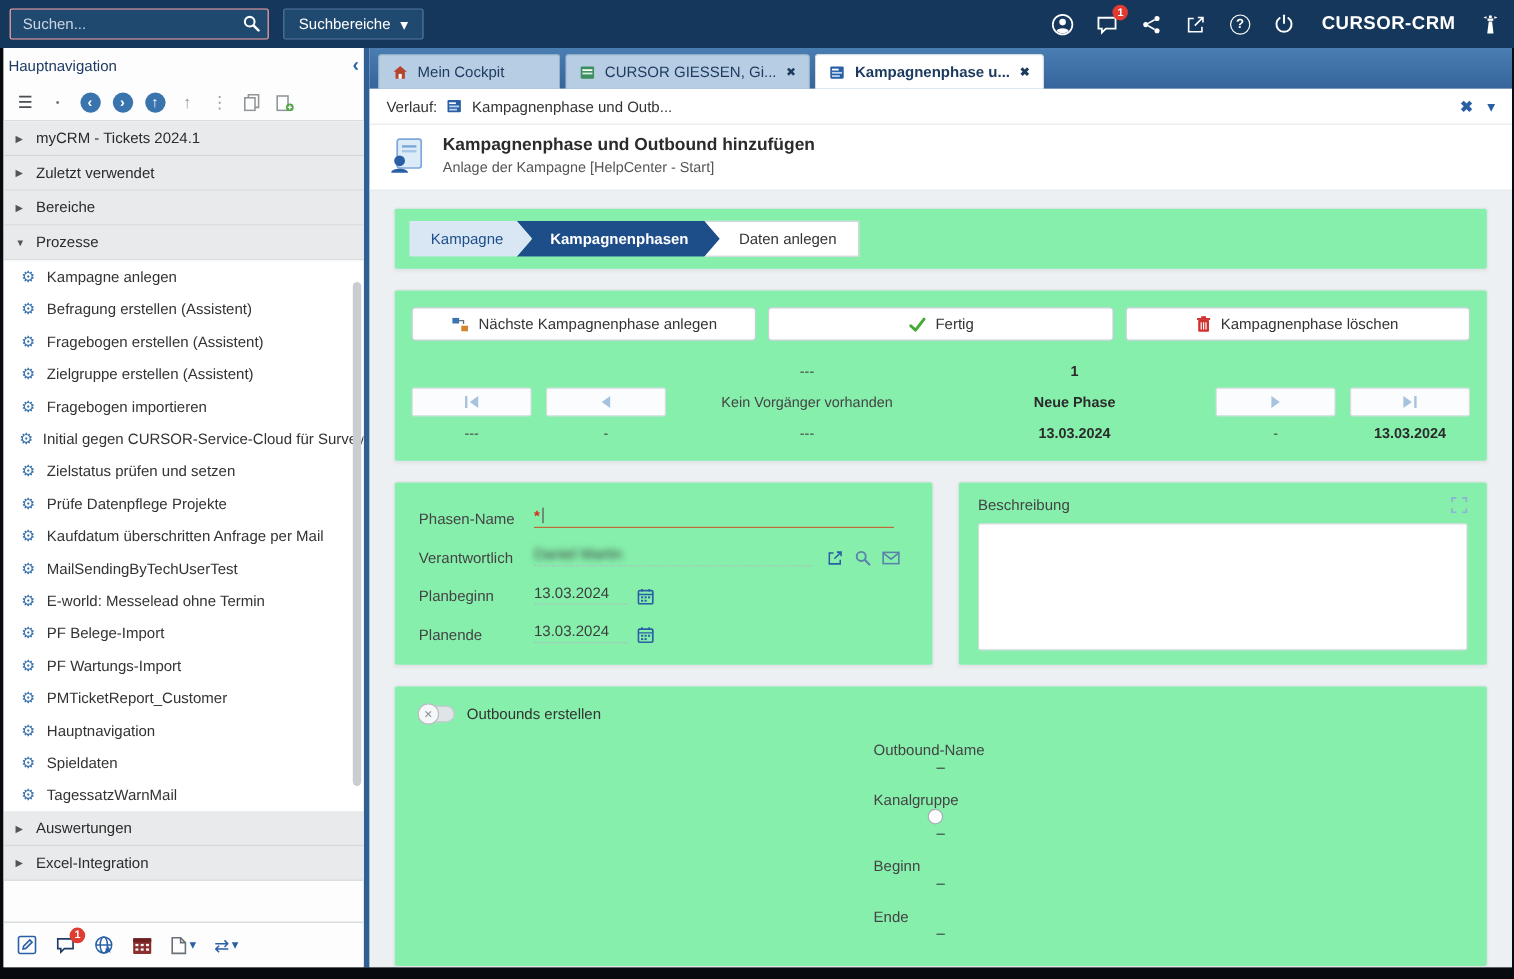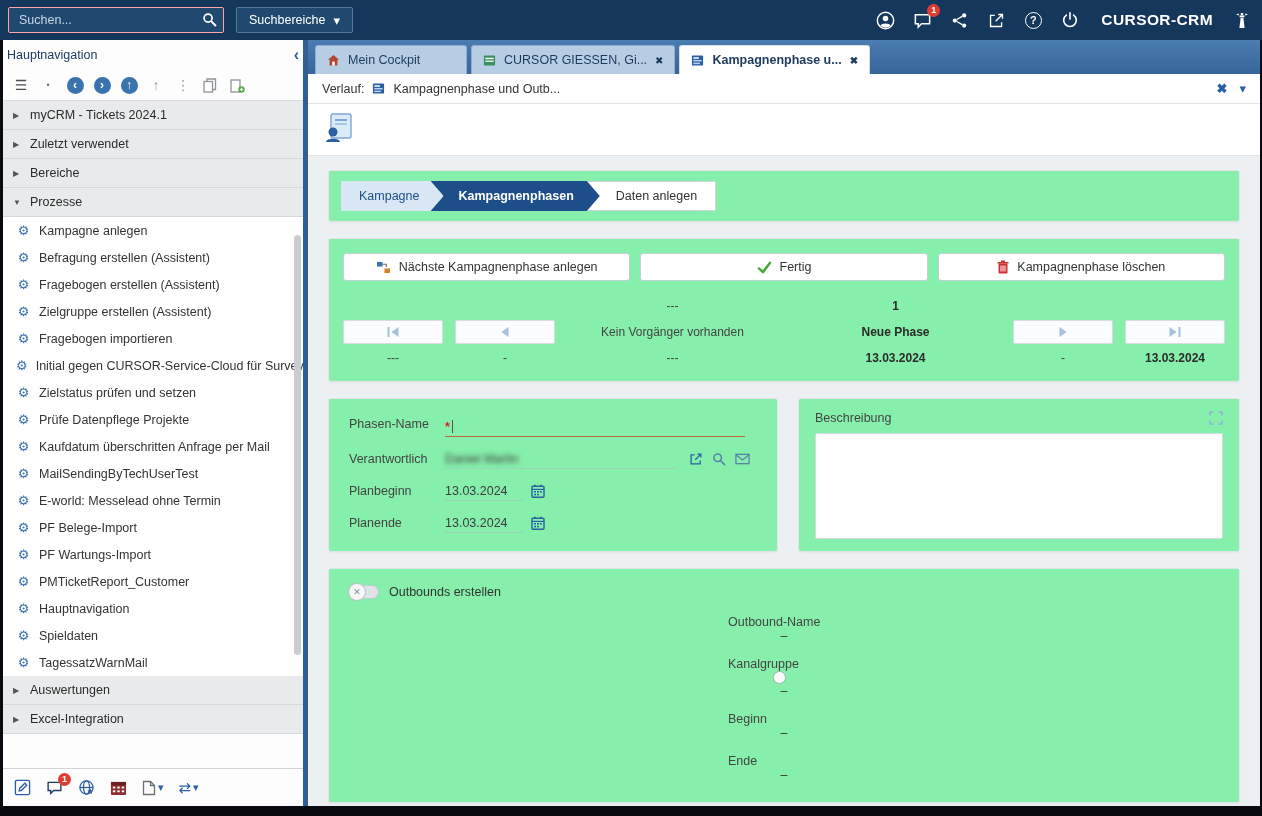--- a/index.html
+++ b/index.html
@@ -78,21 +78,21 @@
   .btn { flex:1; height:28px; background:#fff; border:1px solid #c6cfd8; border-radius:3px; display:flex; align-items:center; justify-content:center; gap:8px; font-size:12.5px; color:#333; cursor:pointer; }
   .nav-grid { display:grid; grid-template-columns:100px 100px 1fr 1fr 100px 100px; gap:7px 12px; margin-top:18px; align-items:center; }
   .nv { text-align:center; font-size:12px; color:#444; }
   .nv.b { font-weight:bold; color:#2b2b2b; }
   .navbtn { height:24px; background:#fbfcfd; border:1px solid #d8dde2; border-radius:2px; display:flex; align-items:center; justify-content:center; color:#a6c3de; cursor:pointer; }
 
   
   .duo { display:flex; gap:20px; align-items:stretch; }
   .duo .panel { flex:1; }
   .formpanel { padding:18px 20px; }
-  .frow { display:flex; align-items:flex-start; margin-bottom:15px; font-size:12.5px; color:#3c3c3c; }
+  .frow { display:flex; align-items:flex-end; margin-bottom:15px; font-size:12.5px; color:#3c3c3c; }
   .frow:last-child { margin-bottom:0; }
   .frow label { width:96px; flex-shrink:0; color:#444; }
   .uline { position:relative; width:300px; height:20px; border-bottom:1px solid #bf6a3a; display:flex; align-items:center; }
   .req { color:#d02b20; font-weight:bold; margin-right:2px; }
   .caret { width:1px; height:13px; background:#555; }
   .dotline { border-bottom:1px dotted #b3b9bf; padding-bottom:2px; }
   .vval { width:232px; }
   .blur { filter:blur(2.5px); }
   .rowicons { display:flex; align-items:center; gap:9px; margin-left:12px; color:#2a5fa5; }
   .dval { width:78px; }
@@ -423,20 +423,24 @@
       </div>
 
       <div class="pagehead">
         <svg width="32" height="30" viewBox="0 0 32 30">
           <rect x="7" y="1" width="20" height="24" rx="2" fill="#dcebf8" stroke="#7da7d8" stroke-width="1.4"></rect>
           <rect x="11" y="6" width="12" height="2" fill="#7da7d8"></rect>
           <rect x="11" y="10" width="12" height="2" fill="#a8c6e6"></rect>
           <circle cx="9" cy="19" r="4.5" fill="#2a5fa5"></circle>
           <path d="M2 29 c0-4.5 14-4.5 14 0 z" fill="#2a5fa5"></path>
         </svg>
+        <div>
+          <div class="tt">Kampagnenphase und Outbound hinzufügen</div>
+          <div class="sub">Anlage der Kampagne [HelpCenter - Start]</div>
+        </div>
       </div>
 
       <div class="content">
 
         <section class="panel wizard">
           <div class="step step1">Kampagne</div>
           <div class="step step2">Kampagnenphasen</div>
           <div class="step step3">Daten anlegen</div>
         </section>
 

